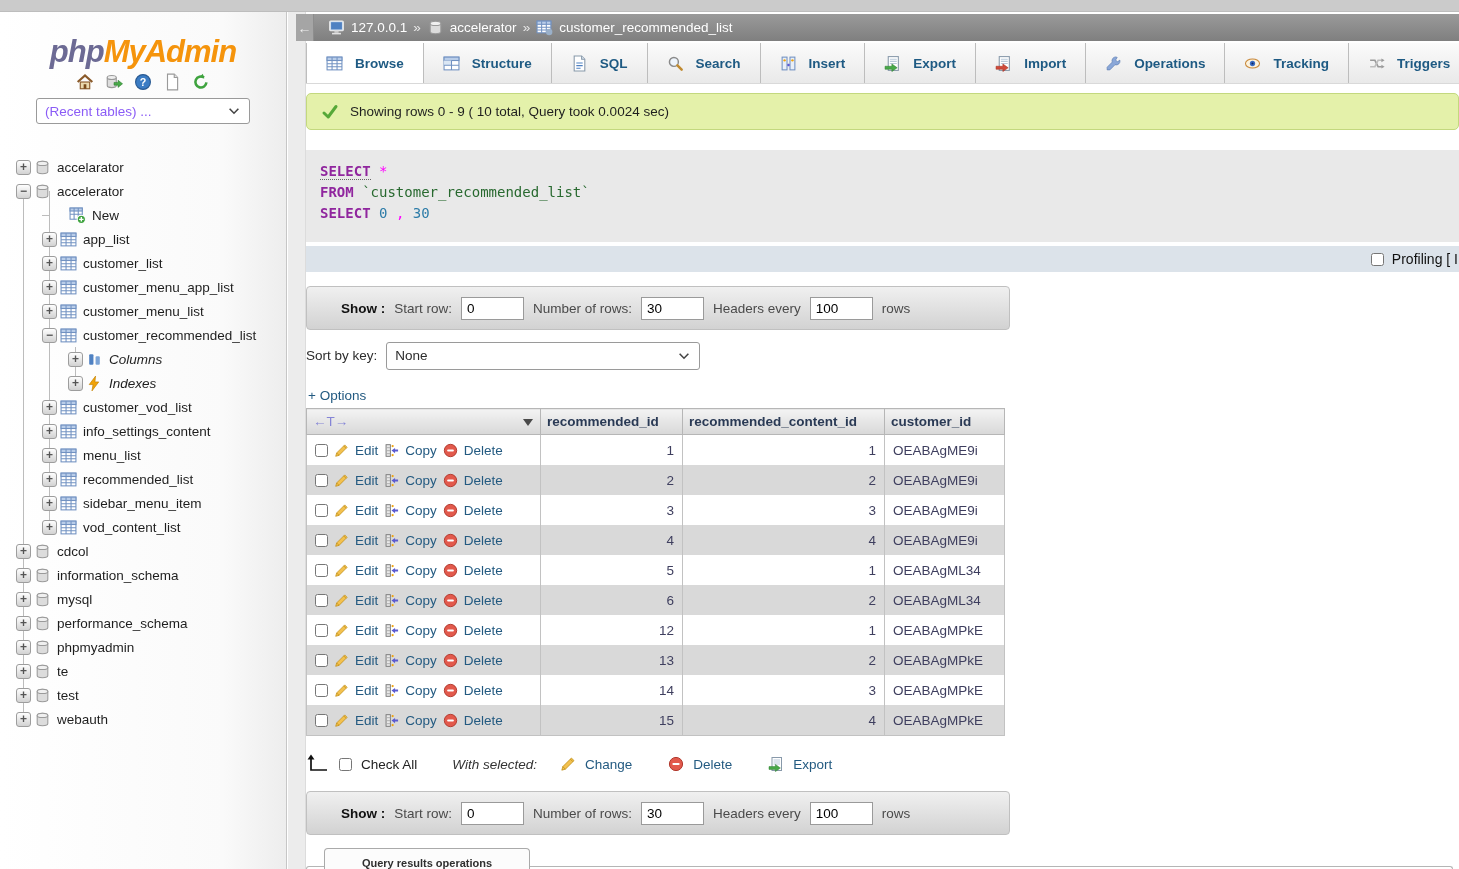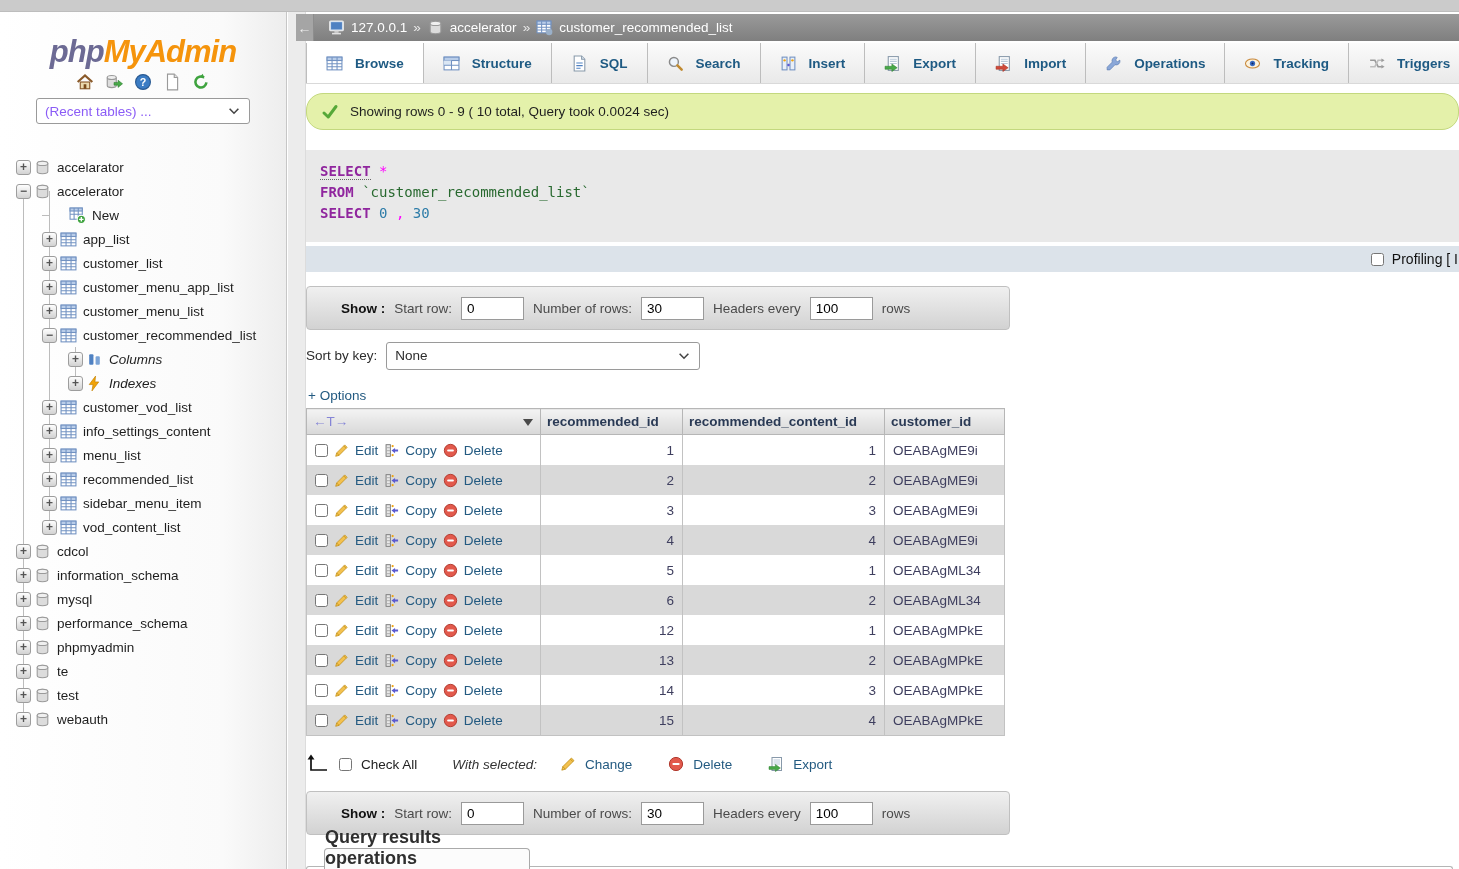--- a/index.html
+++ b/index.html
@@ -57,21 +57,21 @@
   .tabbar { position:absolute; left:306px; top:43px; right:0; height:41px; display:flex;
     background:linear-gradient(#f2f2f2,#e3e3e3); border-bottom:1px solid #d9d9d9; }
   .tab { display:flex; align-items:center; gap:12px; padding:0 19px; border-right:1px solid #bdbdbd;
     font-weight:bold; color:#1e5a83; background:linear-gradient(#fbfbfb,#e9e9e9); cursor:pointer; white-space:nowrap; }
   .tab:first-child { border-left:1px solid #bdbdbd; }
   .tab.active { background:#fff; }
   .tab .ic { width:17px; height:17px; }
 
   
   .msg { position:absolute; left:306px; top:93px; right:0; height:37px; background:#e4f1aa;
-    border:1px solid #c3d87e; border-radius:17px; display:flex; align-items:center; gap:11px;
+    border:1px solid #c3d87e; border-radius:5px; display:flex; align-items:center; gap:11px;
     padding-left:14px; color:#1f1f1f; }
   .msg .ic { width:18px; height:18px; }
 
   
   .querybox { position:absolute; left:306px; top:150px; right:0; height:92px; background:#e9e9e9;
     padding:11px 14px; font-family:"DejaVu Sans Mono", monospace; font-size:14px; line-height:21px; }
   .kw { color:#90269e; font-weight:bold; }
   .kw.u { border-bottom:1px dotted #666; }
   .star, .comma { color:#ff00ff; }
   .ident { color:#28692f; }
@@ -115,21 +115,21 @@
   .wsrow .ic { width:16px; height:16px; }
   .wsrow .arrow { width:24px; height:20px; }
   .wsrow .wsel { font-style:italic; color:#333; margin:0 14px 0 26px; }
   .wsrow .gap { width:18px; }
 
   
   .qro-line { position:absolute; left:306px; top:866px; right:6px; height:3px;
     border:1px solid #b5b5b5; border-bottom:none; border-radius:6px 6px 0 0; }
   .qro-legend { position:absolute; left:324px; top:848px; width:206px; height:21px; background:#fcfcfc;
     border:1px solid #aaa; border-bottom:none; border-radius:4px 4px 0 0;
-    display:flex; align-items:flex-end; justify-content:center; font-weight:bold; font-size:18px; color:#2f2f2f; }
+    display:flex; align-items:flex-end; justify-content:center; font-weight:bold; font-size:11px; color:#2f2f2f; }
 
   input[type="checkbox"] { width:13px; height:13px; cursor:pointer; }
 </style>
 </head>
 <body>
 
 <div class="page">
 
   <div class="topstrip"></div>
 

